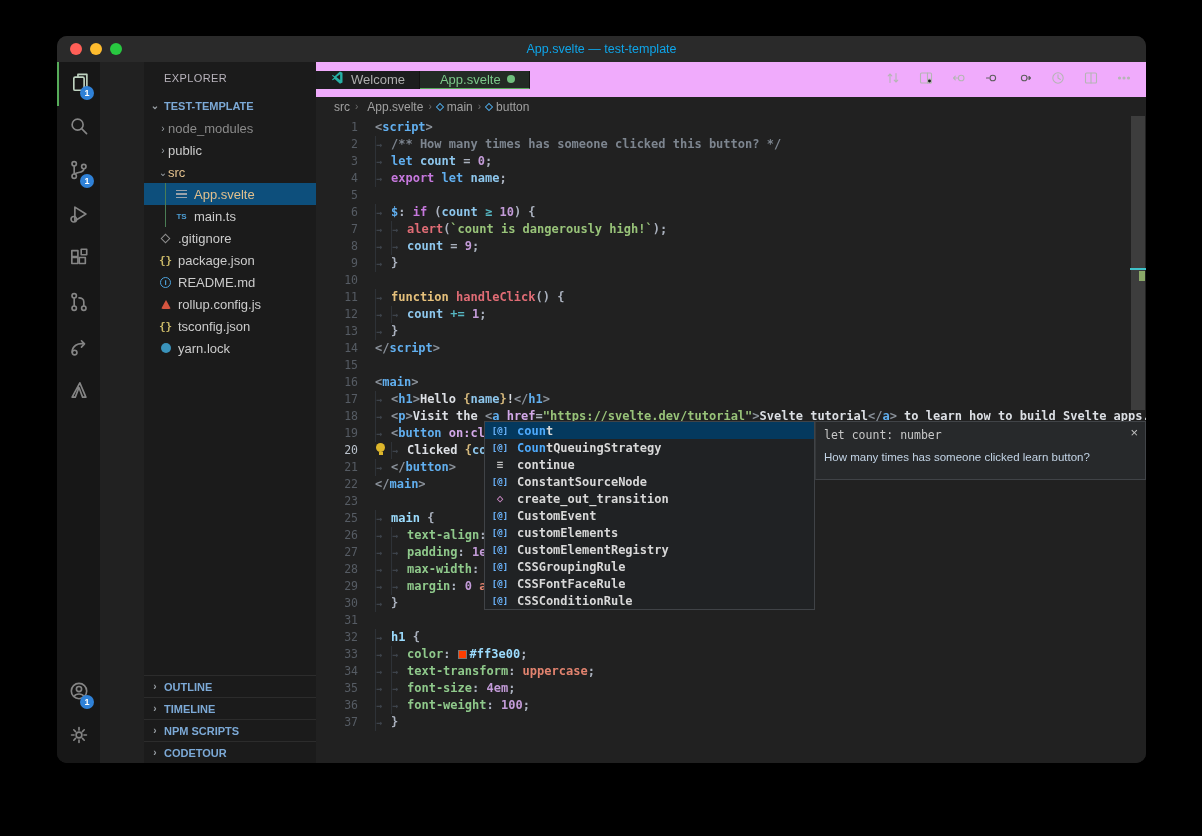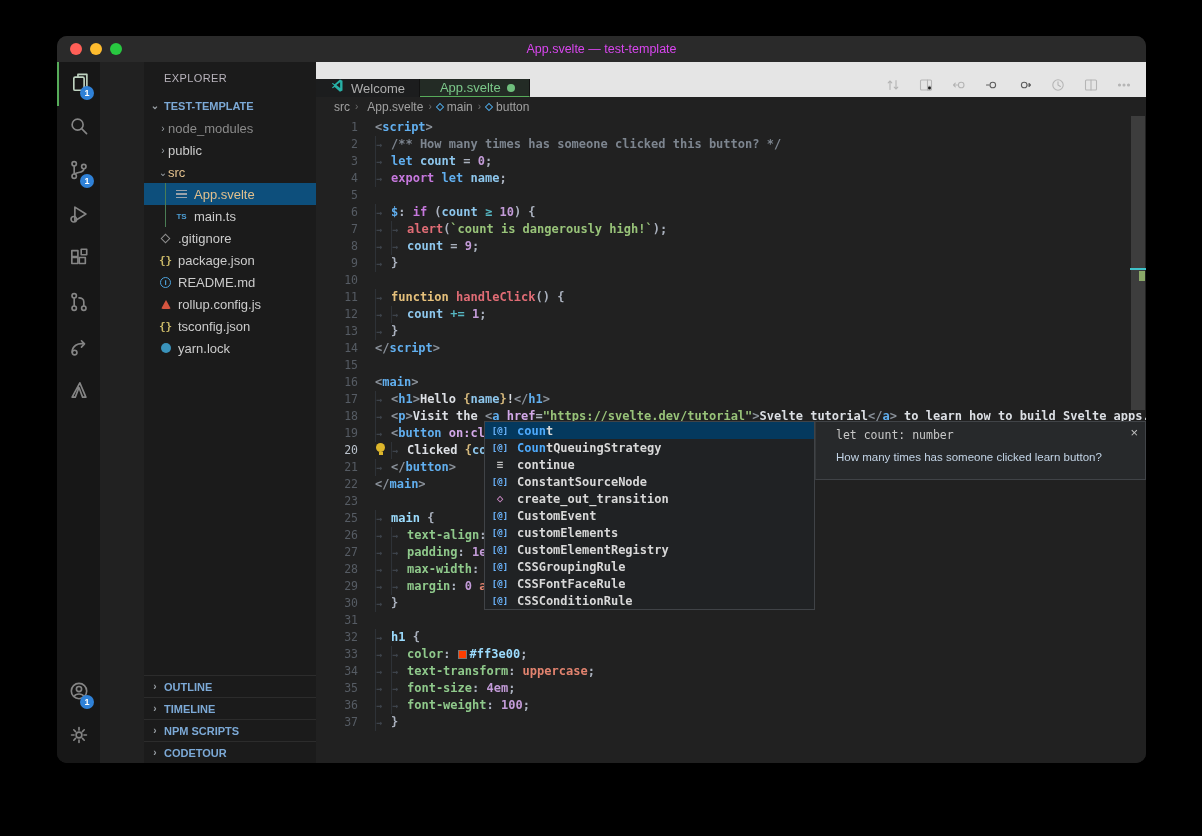--- a/index.html
+++ b/index.html
@@ -7,21 +7,21 @@
     font-family:"Liberation Sans", sans-serif; }
   #window { position:absolute; left:57px; top:36px; width:1089px; height:727px;
     background:#212121; border-radius:10px; overflow:hidden;
     box-shadow:0 18px 50px rgba(0,0,0,.7); }
   
   #titlebar { position:absolute; left:0; top:0; right:0; height:26px; background:#2a2a2a;
     display:flex; align-items:center; justify-content:center; }
   .lights { position:absolute; left:13px; top:7px; display:flex; gap:8px; }
   .light { width:12px; height:12px; border-radius:50%; }
   .l-red{background:#ff5f57}.l-yellow{background:#febc2e}.l-green{background:#28c840}
-  #win-title { font-size:12.5px; color:#d946ef; }
+  #win-title { font-size:12.5px; color:#0ea5e9; }
   
   #activitybar { position:absolute; left:0; top:26px; bottom:0; width:43px; background:#171717; }
   .act-item { position:relative; width:43px; height:44px; display:flex; align-items:center; justify-content:center; }
   .act-item.active { border-left:2px solid #57ab5a; }
   .act-item svg { stroke:#858585; fill:none; stroke-width:1.2; }
   .act-item.active svg { stroke:#bfd3c1; }
   .act-badge { position:absolute; right:6px; bottom:6px; width:14px; height:14px; border-radius:50%;
     background:#2f81d7; color:#fff; font-size:9px; font-weight:bold; display:flex; align-items:center; justify-content:center; }
   #act-bottom { position:absolute; bottom:4px; left:0; }
   
@@ -48,22 +48,22 @@
   .ic-info { width:11px; height:11px; border-radius:50%; border:1px solid #4da3dd; color:#4da3dd;
     font:bold 8px "Liberation Sans",sans-serif; display:flex; align-items:center; justify-content:center; }
   .ic-rollup { width:0; height:0; border-left:5px solid transparent; border-right:5px solid transparent;
     border-bottom:9px solid #d6553f; border-radius:2px; }
   .ic-yarn { width:10px; height:10px; border-radius:50%; background:#3a93bb; }
   #sb-sections { position:absolute; left:0; right:0; bottom:0; }
   .sb-section { height:22px; border-top:1px solid #2c2c2c; display:flex; align-items:center; gap:4px;
     padding-left:6px; font-size:11px; font-weight:bold; color:#7ca9d6; }
   
   #editor { position:absolute; left:259px; top:26px; right:0; bottom:0; background:#212121; }
-  #tabbar { position:absolute; left:0; top:0; right:0; height:35px; background:#e5e5e5;
-    display:flex; align-items:flex-end; }
+  #tabbar { position:absolute; left:0; top:0; right:0; height:35px; background:#f0abfc;
+    display:flex; align-items:center; }
   .tab { display:flex; align-items:center; gap:6px; padding:0 14px; font-size:13px; color:#aeaeae;
     border-right:1px solid #121212; background:#1c1d1e; }
   .tab.active { background:#232b25; color:#7cc88a; border-bottom:1px solid #57ab5a; }
   .tab .dirty { width:8px; height:8px; border-radius:50%; background:#6fbf7d; }
   #tb-actions { margin-left:auto; display:flex; align-items:center; gap:17px; padding-right:14px; }
   #tb-actions svg { stroke:#b5b5b5; fill:none; stroke-width:1.1; }
   #tb-actions .disabled svg { stroke:#5e5e5e; }
   #breadcrumb { position:absolute; left:0; top:35px; right:0; height:19px; display:flex; align-items:center;
     gap:5px; padding-left:18px; font-size:12px; color:#a0a0a0; background:#212121; }
   .bc-sep { color:#6f6f6f; font-size:10px; }
@@ -101,21 +101,21 @@
     border:1px solid #404347; z-index:5; }
   .sg-row { height:17px; display:flex; align-items:center; gap:6px; padding-left:4px;
     font-family:"DejaVu Sans Mono",monospace; font-size:12px; font-weight:600; color:#d8d8d8; }
   .sg-row.selected { background:#04395e; }
   .sg-icon { width:22px; flex:none; text-align:center; font-size:9px; }
   .sg-var { color:#6cb6ff; font-family:"DejaVu Sans Mono",monospace; }
   .sg-kw { color:#c0c0c0; font-size:11px; }
   .sg-mod { color:#c586c0; font-size:11px; }
   .sg-hl { color:#4daafc; }
   #docs { position:absolute; left:499px; top:359px; width:331px; height:59px; background:#27292b;
-    border:1px solid #404347; border-left:1px solid #35383a; z-index:5; padding:6px 8px 0 20px; }
+    border:1px solid #404347; border-left:1px solid #35383a; z-index:5; padding:6px 8px 0 8px; }
   #docs-sig { font-family:"DejaVu Sans Mono",monospace; font-size:11.5px; color:#c8c8c8; }
   #docs-desc { margin-top:9px; font-size:11.5px; color:#c3d4e6; }
   #docs-close { position:absolute; right:7px; top:3px; color:#c0c0c0; font-size:13px; }
   
   #scrollbar { position:absolute; right:0; top:54px; width:16px; bottom:0; }
   #sc-thumb { position:absolute; left:1px; top:0; width:14px; height:294px; background:#3d3d3d; }
   #sc-cursor-mark { position:absolute; left:0; top:152px; width:16px; height:2px; background:#3fc2c9; }
   #sc-mod-mark { position:absolute; right:1px; top:155px; width:6px; height:10px; background:#8aa868; }
 </style>
 </head>

